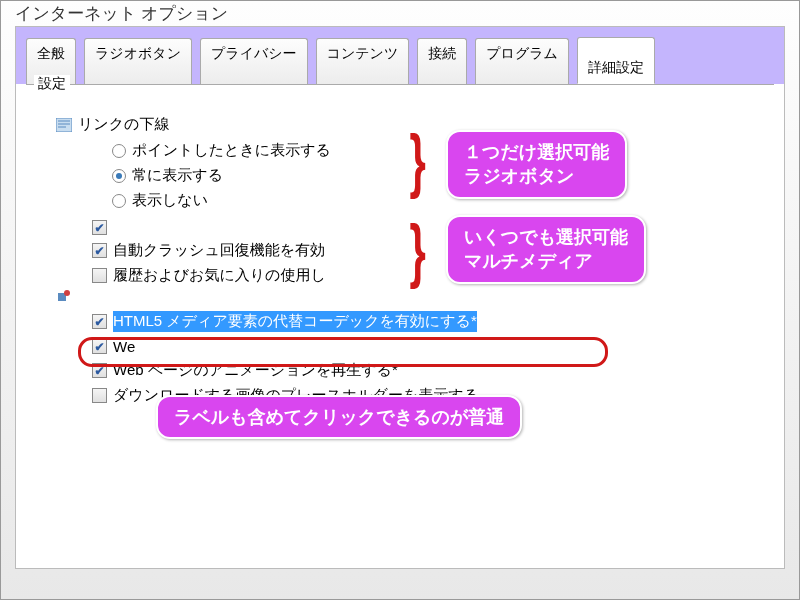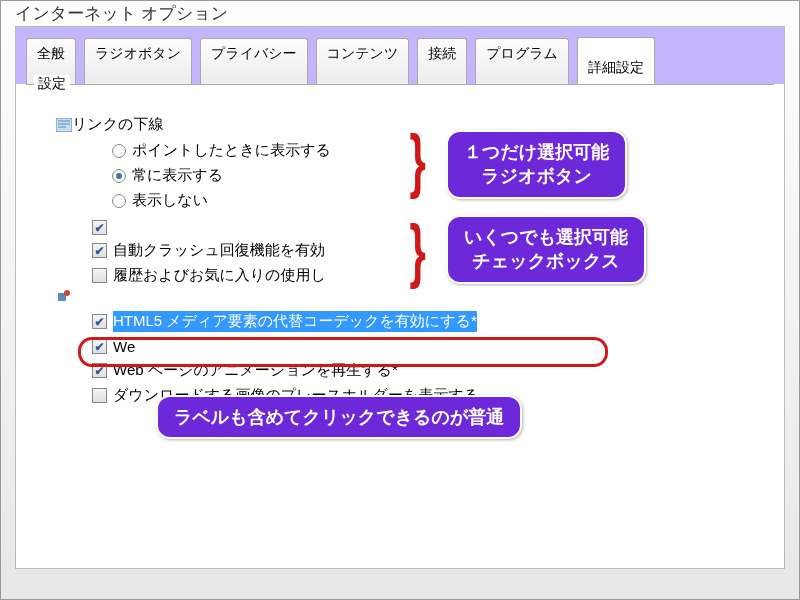--- a/index.html
+++ b/index.html
@@ -69,20 +69,21 @@
     }
     .settings-tree {
       padding: 30px 20px 20px 30px;
     }
     .tree-section {
       margin-bottom: 4px;
     }
     .section-header {
       display: flex;
       align-items: center;
+      gap: 6px;
       margin-bottom: 4px;
     }
     .section-icon {
       width: 16px;
       height: 16px;
       display: inline-flex;
       align-items: center;
       justify-content: center;
     }
     .doc-icon svg { width: 16px; height: 14px; }
@@ -137,28 +138,27 @@
       padding: 1px 0;
     }
     .highlight-box {
       position: absolute;
       border: 3px solid #d01818;
       border-radius: 14px;
       pointer-events: none;
     }
     .callout {
       position: absolute;
-      background: #6d28d9;
+      background: #d946ef;
       color: #fff;
       border: 2px solid #fff;
       border-radius: 14px;
       padding: 8px 16px;
       font-size: 18px;
       font-weight: bold;
-      text-align: center;
       line-height: 1.35;
       box-shadow: 1px 1px 3px rgba(0,0,0,0.3);
       white-space: nowrap;
     }
     .brace {
       position: absolute;
       color: #d01818;
       font-size: 70px;
       font-weight: bold;
       line-height: 1;
@@ -256,21 +256,21 @@
 
       <span class="brace" style="top:40px; left:378px;">}</span>
       <div class="callout" style="top:45px; left:420px;">
         <span style="white-space:pre;">１つだけ選択可能
 ラジオボタン</span>
       </div>
 
       <span class="brace" style="top:130px; left:378px;">}</span>
       <div class="callout" style="top:130px; left:420px;">
         <span style="white-space:pre;">いくつでも選択可能
-チェックボックス</span>
+マルチメディア</span>
       </div>
 
       <div class="highlight-box" style="top:252px; left:52px; width:530px; height:30px;"></div>
 
       <div class="callout" style="top:310px; left:130px;">
         <span>ラベルも含めてクリックできるのが普通</span>
       </div>
 
     </div>
   </div>

